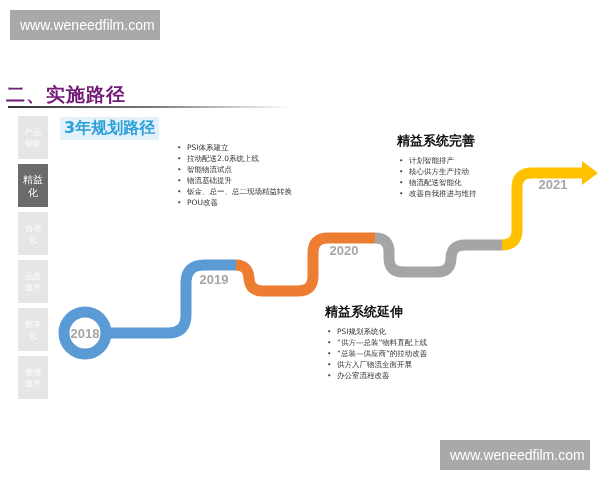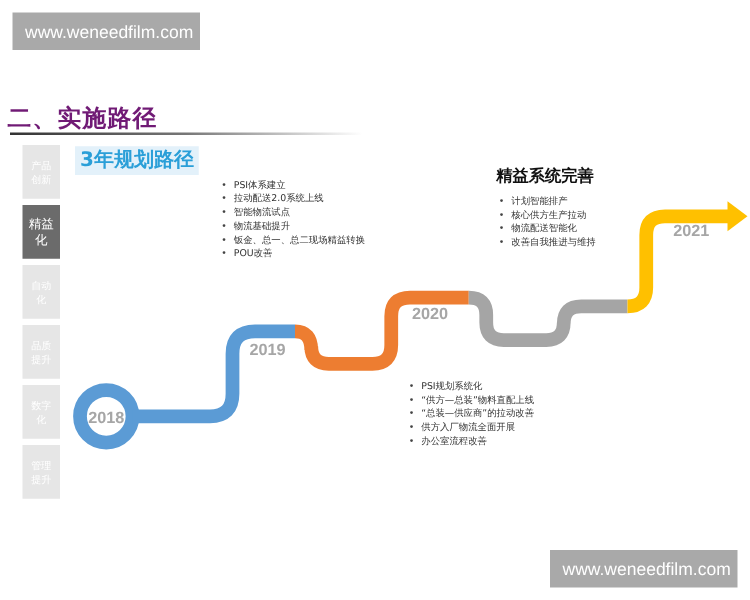--- a/index.html
+++ b/index.html
@@ -104,20 +104,21 @@
   <h3>精益系统完善</h3>
   <ul>
     <li>计划智能排产</li>
     <li>核心供方生产拉动</li>
     <li>物流配送智能化</li>
     <li>改善自我推进与维持</li>
   </ul>
 </div>
 
 <div class="block b4">
+  <h3>精益系统延伸</h3>
   <ul>
     <li>PSI规划系统化</li>
     <li>“供方—总装”物料直配上线</li>
     <li>“总装—供应商”的拉动改善</li>
     <li>供方入厂物流全面开展</li>
     <li>办公室流程改善</li>
   </ul>
 </div>
 
 <div class="watermark wm-bottom">www.weneedfilm.com</div>

